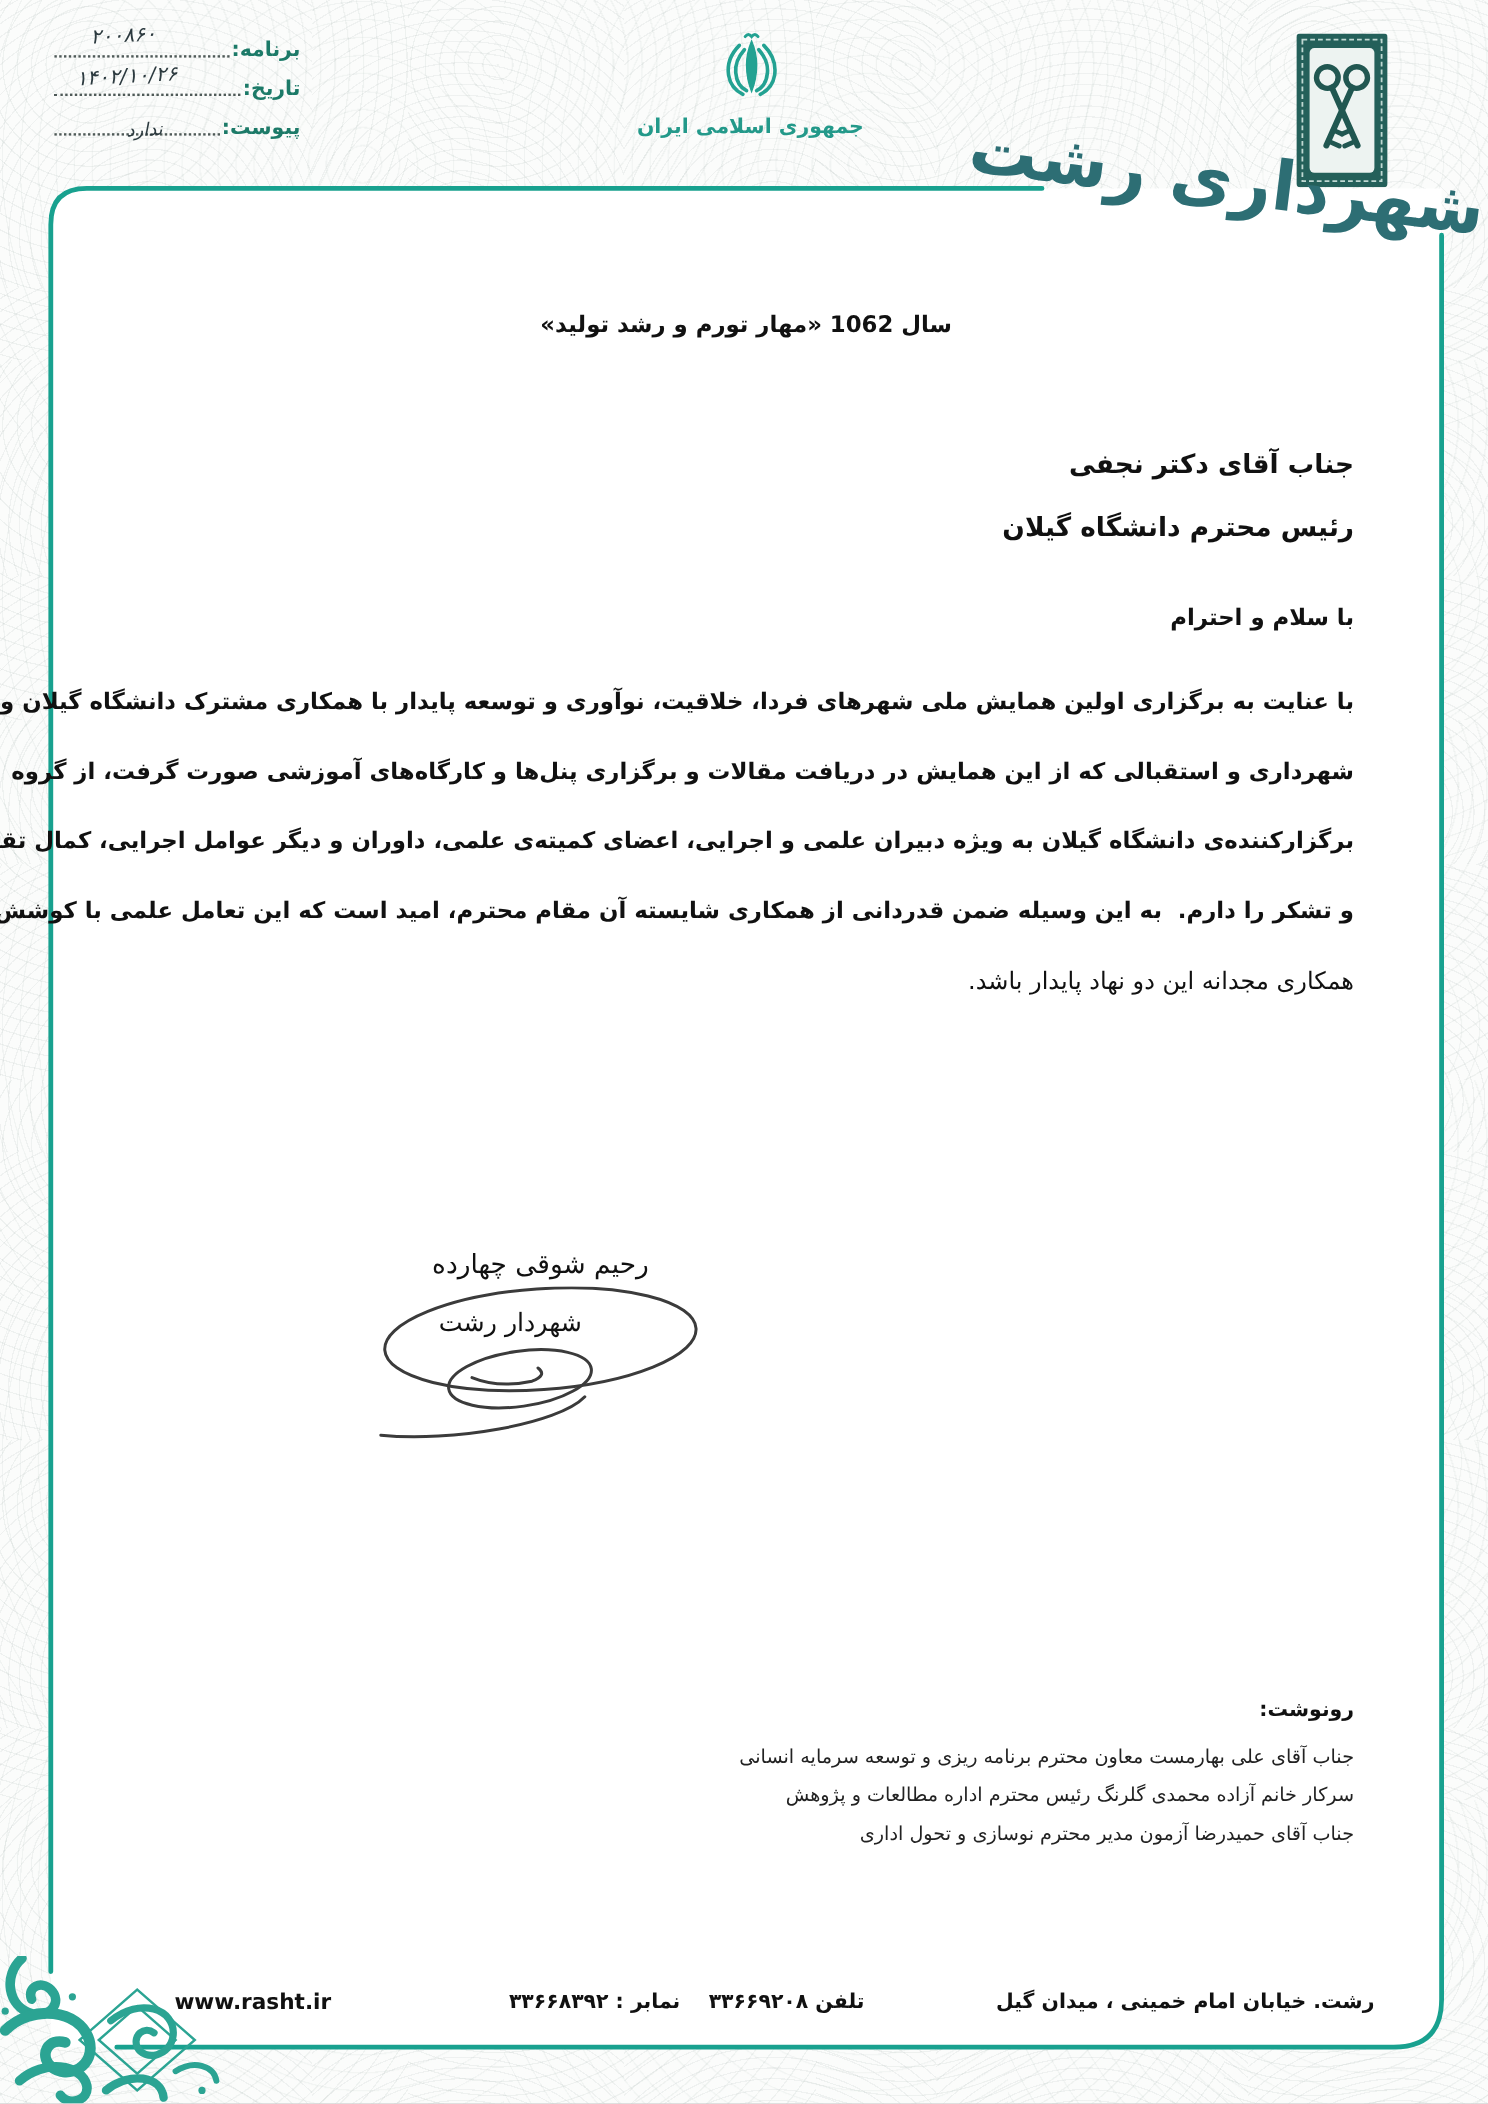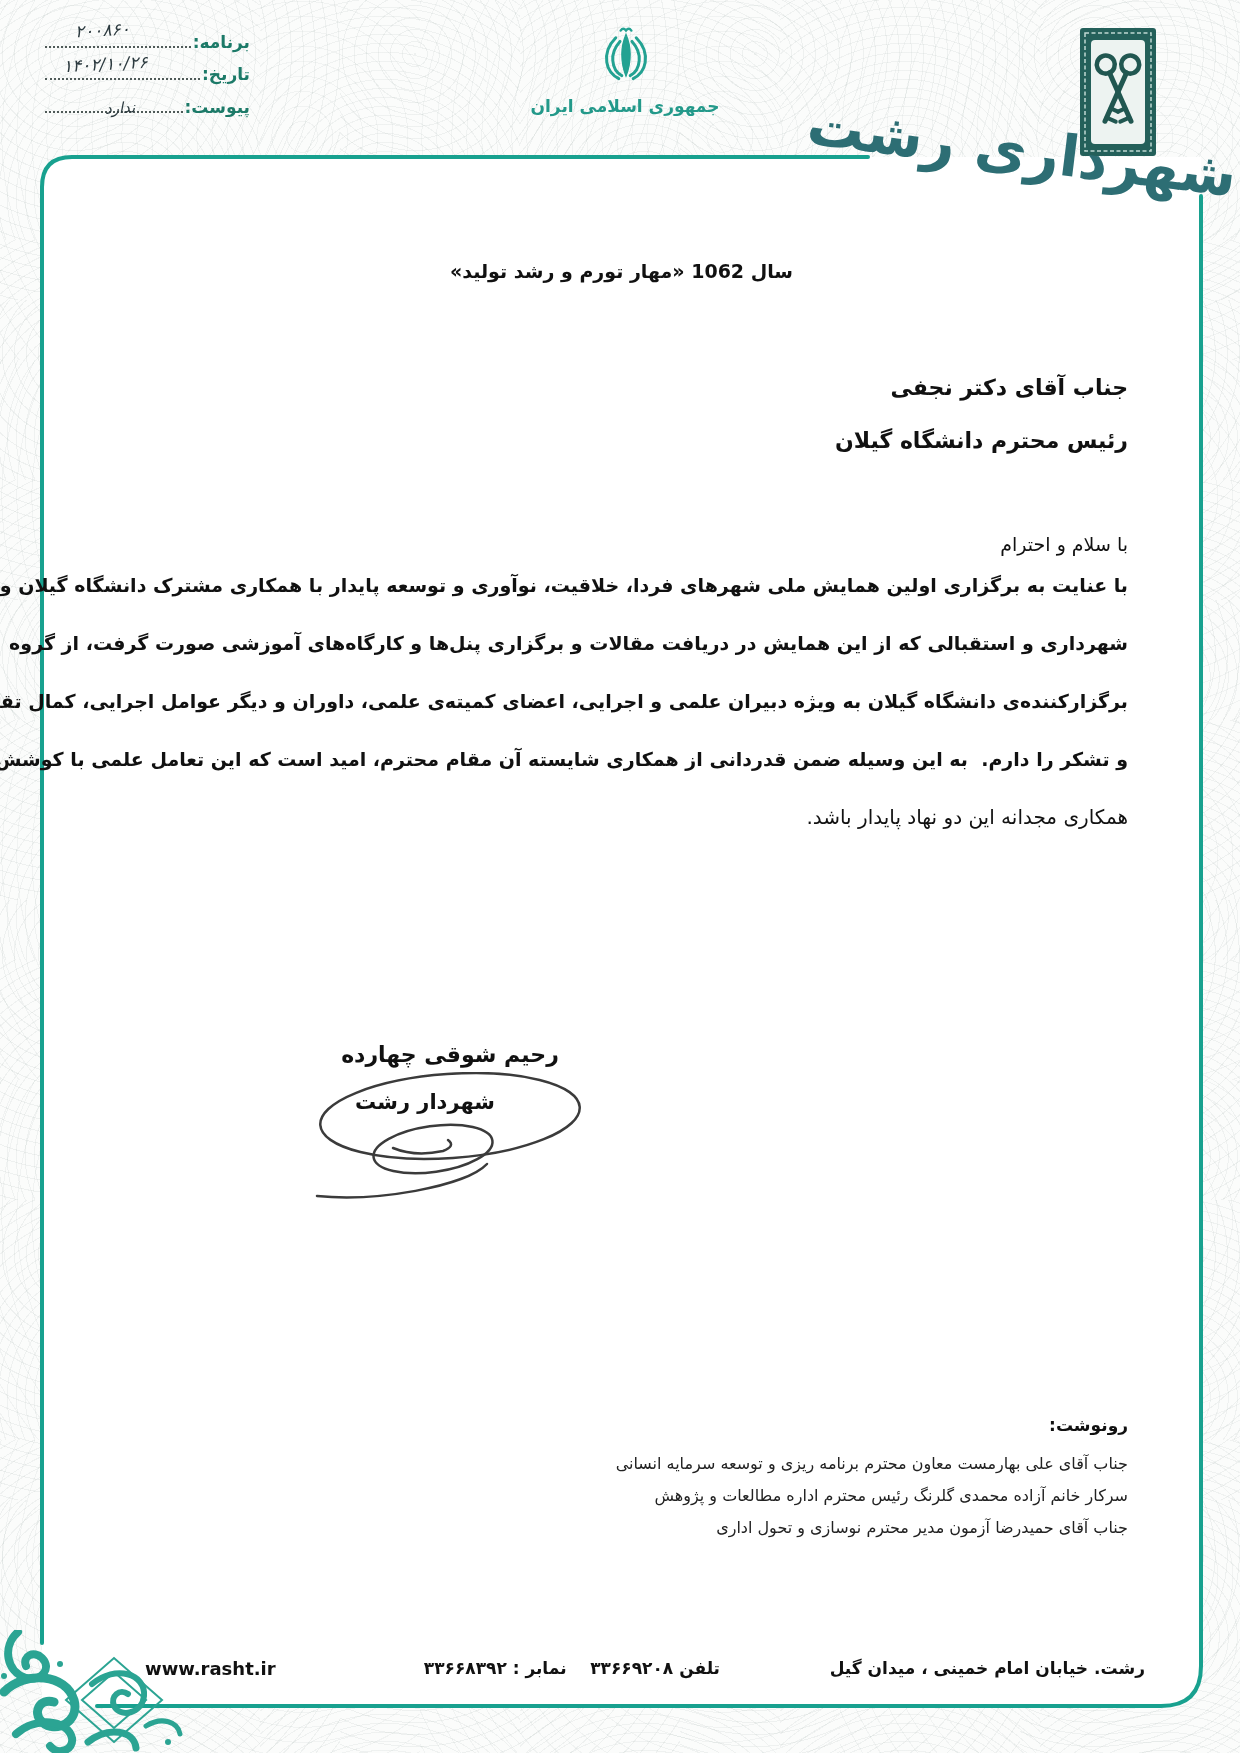--- a/index.html
+++ b/index.html
@@ -32,29 +32,29 @@
   .calligraphy{ position:absolute; right:2px; top:118px; width:420px; text-align:center;
     font-size:57px; font-weight:bold; color:#2d6e74; transform:rotate(7deg); z-index:4; white-space:nowrap;}
 
   .txt{ position:absolute; color:#111; z-index:5;text-align:center; }
   .center-block{ left:42px; width:1159px; text-align:center; }
   .right-block{ right:112px; text-align:right; }
   .basmala{ top:203px; font-size:20px; font-weight:bold; }
   .slogan{ top:260px; font-size:19px; font-weight:bold; }
   .addr-name{ top:375px; font-size:22px; font-weight:bold; }
   .addr-title{ top:428px; font-size:22px; font-weight:bold; }
-  .salutation{ top:533px; font-size:19px; font-weight:normal; }
+  .salutation{ top:504px; font-size:19px; font-weight:bold; }
 
   .body-par{ position:absolute; top:556px; right:112px; left:76px; z-index:5; }
   .body-line{ direction:rtl; height:58px; line-height:58px; font-size:19px; font-weight:bold; color:#111;
     text-align:justify; text-align-last:justify; white-space:nowrap; overflow:visible;}
   .body-line:last-child{ text-align-last:right; font-weight:normal; font-size:20px; }
 
-  .signer-name{ top:1042px; left:290px; width:320px; text-align:center; font-size:22px; font-weight:bold; }
-  .signer-title{ top:1090px; left:265px; width:320px; text-align:center; font-size:21px; font-weight:bold; }
+  .signer-name{ top:1042px; left:290px; width:320px; text-align:center; font-size:22px; font-weight:normal; }
+  .signer-title{ top:1090px; left:265px; width:320px; text-align:center; font-size:21px; font-weight:normal; }
   svg.signature{ position:absolute; left:315px; top:1072px; width:270px; height:132px; z-index:6; }
 
   .cc-label{ top:1415px; font-size:17px; font-weight:bold; }
   .cc-list{ position:absolute; top:1448px; right:112px; z-index:5; }
   .cc-item{ direction:rtl; text-align:right; font-size:16px; color:#222; line-height:32px; white-space:nowrap; }
 
   .footer-address{ top:1658px; right:95px; font-size:17px; font-weight:bold; white-space:nowrap;}
   .footer-phone{ top:1658px; right:520px; font-size:17px; font-weight:bold; white-space:nowrap;}
   .footer-web{ top:1658px; left:145px; font-size:18px; font-weight:600; direction:ltr; white-space:nowrap;}
 

